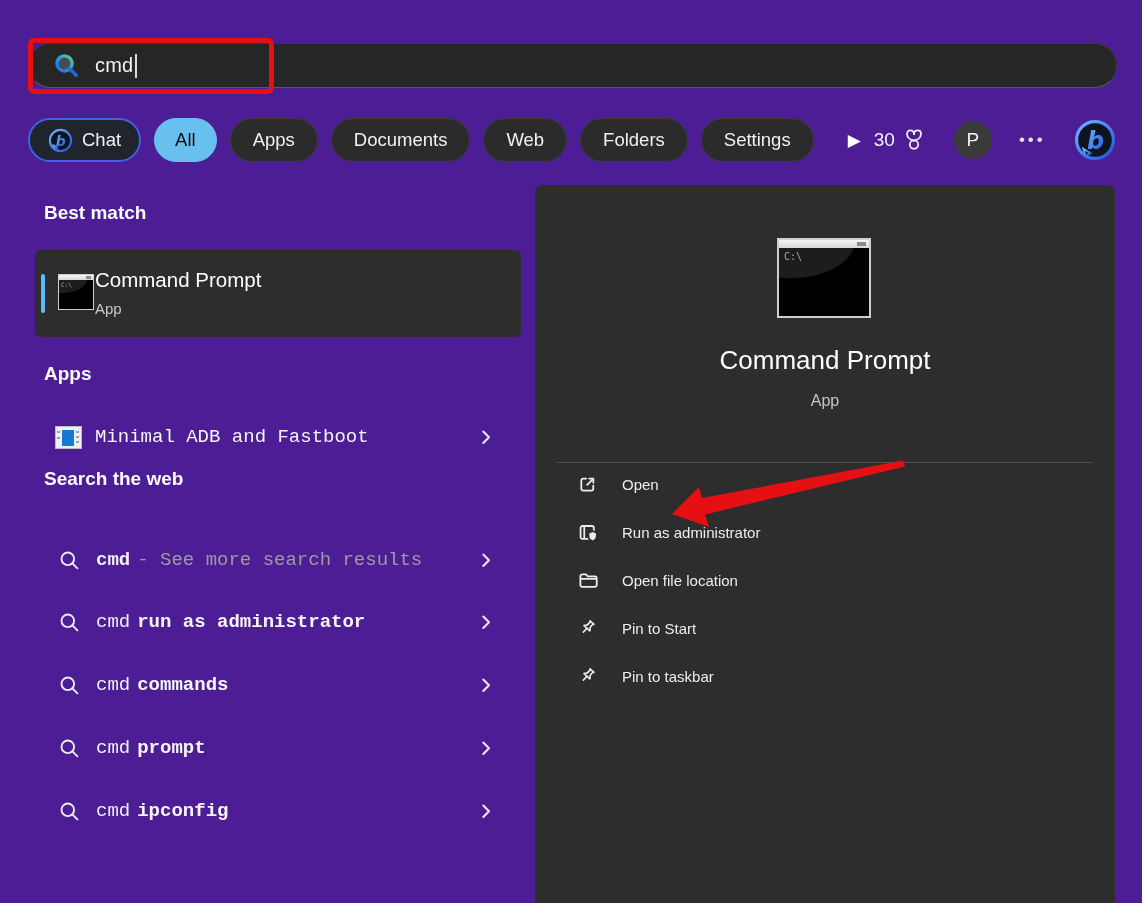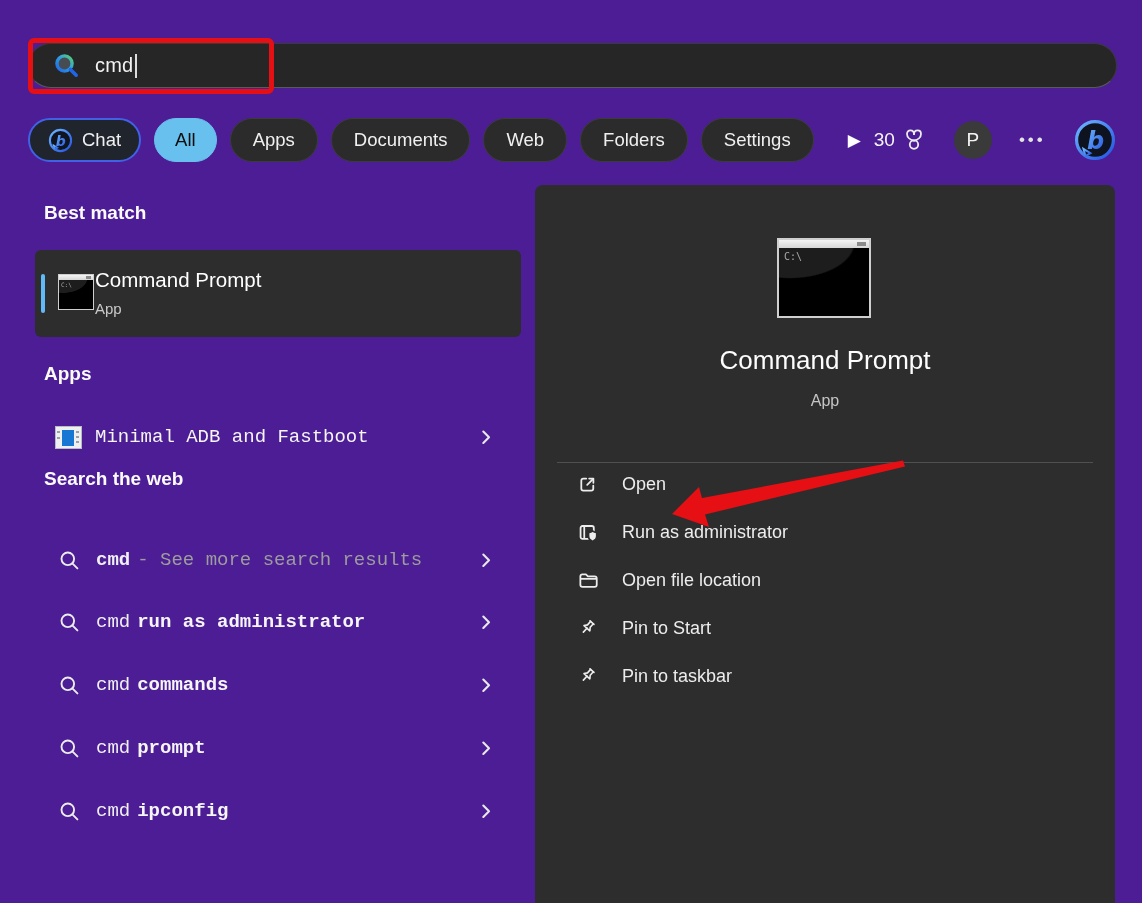--- a/index.html
+++ b/index.html
@@ -102,21 +102,21 @@
   .cmd-icon.big .ptxt { left:5px; top:11px; font-size:10px; }
   .pv-title { position:absolute; left:0; right:0; top:160px; text-align:center; font-size:26px; color:#fdfdfd; }
   .pv-sub { position:absolute; left:0; right:0; top:207px; text-align:center; font-size:16px; color:#c5c5c5; }
   .pv-divider { position:absolute; left:22px; right:22px; top:277px; height:1px; background:#505050; }
   .action-row {
     position:absolute; left:18px; right:18px; height:48px;
     display:flex; align-items:center; padding-left:24px; gap:24px;
     border-radius:4px; cursor:pointer;
   }
   .action-row .aicon { width:21px; height:21px; flex:0 0 auto; }
-  .action-label { font-size:18px; color:#ededed; }
+  .action-label { font-size:15px; color:#ededed; }
 
   .annot { position:absolute; left:0; top:0; z-index:6; pointer-events:none; }
 </style>
 </head>
 <body>
 
 <svg width="0" height="0" style="position:absolute">
   <defs>
     <linearGradient id="wsg" x1="0" y1="1" x2="1" y2="0">
       <stop offset="0" stop-color="#1f66e6"></stop>

